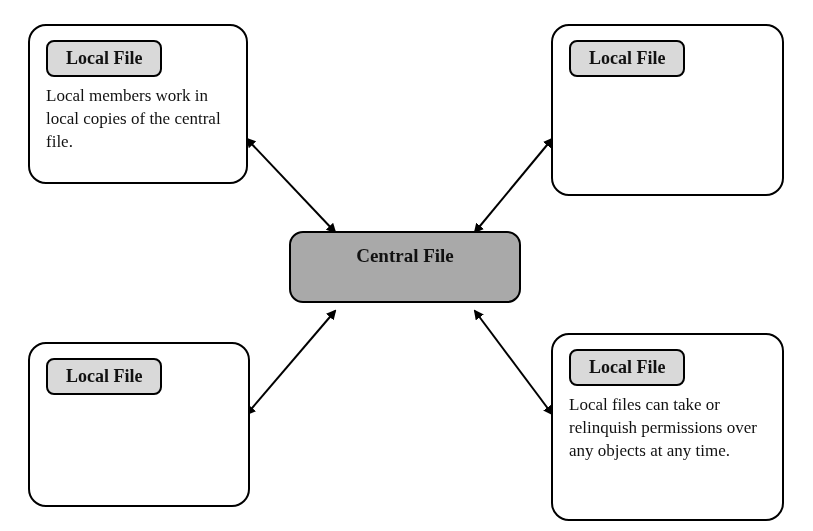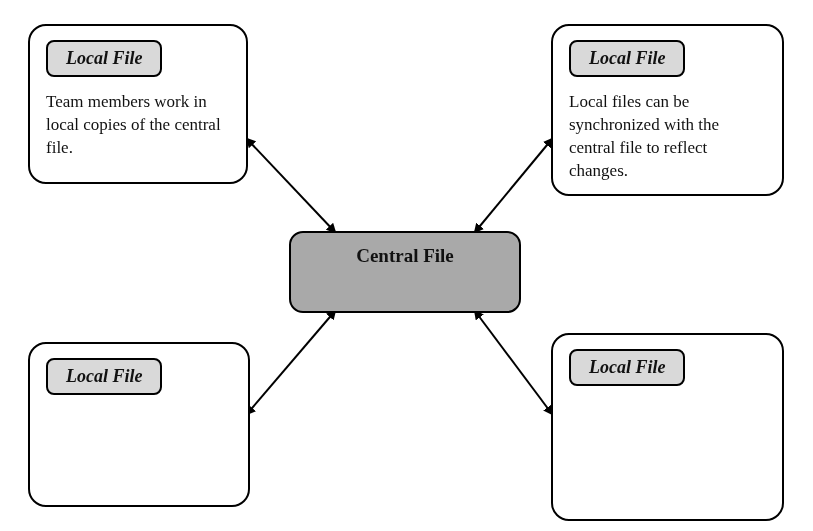--- a/index.html
+++ b/index.html
@@ -19,22 +19,21 @@
     padding: 14px 16px 16px 16px;
   }
   .node .badge {
     display: inline-block;
     border: 2px solid #000;
     border-radius: 8px;
     background: #d9d9d9;
     padding: 6px 18px;
     font-weight: bold;
     font-size: 18px;
-    margin-bottom: 14px;
-    font-style: italic;
+    margin-bottom: 8px;
   }
   .node .desc {
     font-size: 17px;
     line-height: 1.35;
   }
   .center-node {
     position: absolute;
     border: 2px solid #000;
     border-radius: 14px;
     background: #a9a9a9;
@@ -73,31 +72,31 @@
 
   <line x1="552" y1="139" x2="475" y2="232" stroke="#000" stroke-width="2" marker-start="url(#arrowhead-start)" marker-end="url(#arrowhead)"></line>
 
   <line x1="247" y1="414" x2="335" y2="311" stroke="#000" stroke-width="2" marker-start="url(#arrowhead-start)" marker-end="url(#arrowhead)"></line>
 
   <line x1="552" y1="414" x2="475" y2="311" stroke="#000" stroke-width="2" marker-start="url(#arrowhead-start)" marker-end="url(#arrowhead)"></line>
 </svg>
 
 <div class="node" style="left:28px; top:24px; width:220px; height:160px;">
   <div class="badge">Local File</div>
-  <div class="desc">Team members work in local copies of the central file.</div>
+  <div class="desc">Local members work in local copies of the central file.</div>
 </div>
 
 <div class="node" style="left:551px; top:24px; width:233px; height:172px;">
   <div class="badge">Local File</div>
-  <div class="desc">Local files can be synchronized with the central file to reflect changes.</div>
 </div>
 
-<div class="center-node" style="left:289px; top:231px; width:232px; height:82px;">
+<div class="center-node" style="left:289px; top:231px; width:232px; height:72px;">
   <div class="title">Central File</div>
 </div>
 
 <div class="node" style="left:28px; top:342px; width:222px; height:165px;">
   <div class="badge">Local File</div>
 </div>
 
 <div class="node" style="left:551px; top:333px; width:233px; height:188px;">
   <div class="badge">Local File</div>
+  <div class="desc">Local files can take or relinquish permissions over any objects at any time.</div>
 </div>
 
 </body></html>

